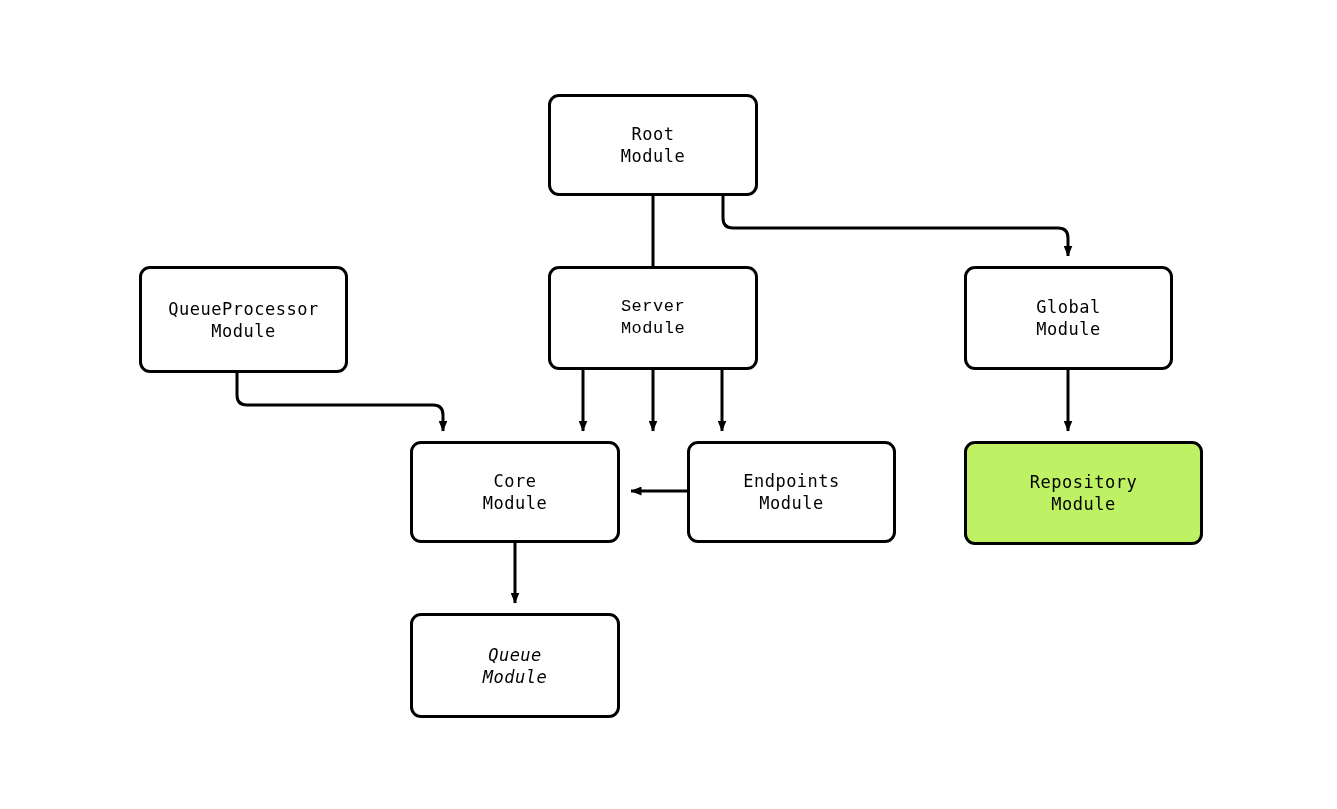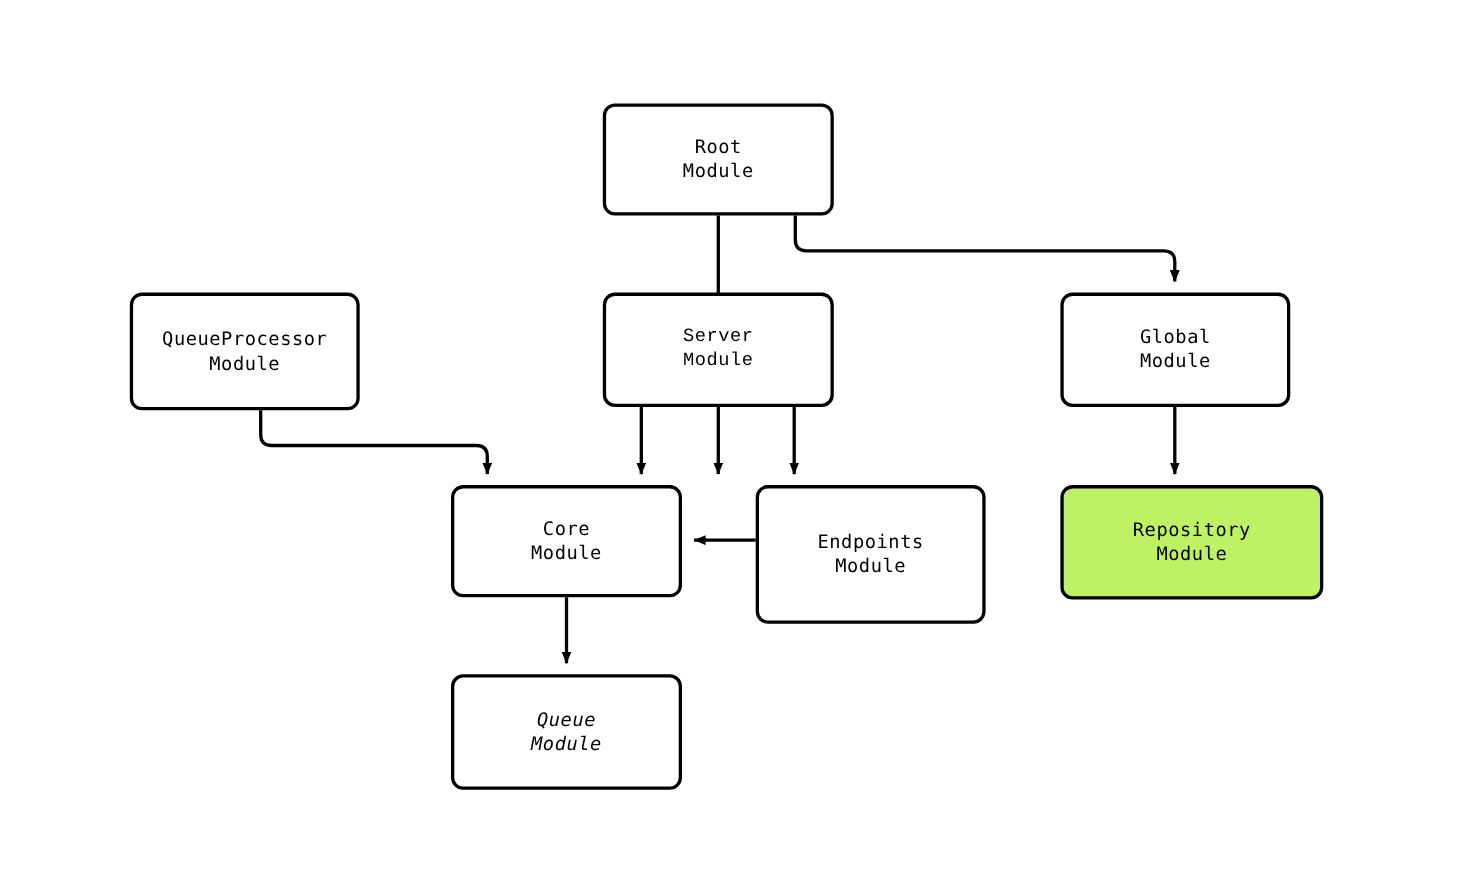--- a/index.html
+++ b/index.html
@@ -93,41 +93,41 @@
     <g>
       <path d="M 515,543 L 515,603" fill="none" stroke="#000000" stroke-width="3" marker-end="url(#arrowhead)"></path>
     </g>
   </svg>
 
   <div class="node" id="node-root" style="left: 548px; top: 94px; width: 210px; height: 102px; border-color: rgb(0, 0, 0); border-width: 3px; border-radius: 11px; background: rgb(255, 255, 255); color: rgb(0, 0, 0);">
     <span class="node-line">Root</span>
     <span class="node-line">Module</span>
   </div>
 
-  <div class="node" id="node-queueprocessor" style="left: 118px; top: 266px; width: 209px; height: 107px; border-color: rgb(0, 0, 0); border-width: 3px; border-radius: 11px; background: rgb(255, 255, 255); color: rgb(0, 0, 0);">
+  <div class="node" id="node-queueprocessor" style="left: 139px; top: 266px; width: 209px; height: 107px; border-color: rgb(0, 0, 0); border-width: 3px; border-radius: 11px; background: rgb(255, 255, 255); color: rgb(0, 0, 0);">
     <span class="node-line">QueueProcessor</span>
     <span class="node-line">Module</span>
   </div>
 
   <div class="node" id="node-server" style="left: 548px; top: 266px; width: 210px; height: 104px; border-color: rgb(0, 0, 0); border-width: 3px; border-radius: 11px; background: rgb(255, 255, 255); color: rgb(0, 0, 0); font-family: Liberation Mono, monospace;">
     <span class="node-line">Server</span>
     <span class="node-line">Module</span>
   </div>
 
   <div class="node" id="node-global" style="left: 964px; top: 266px; width: 209px; height: 104px; border-color: rgb(0, 0, 0); border-width: 3px; border-radius: 11px; background: rgb(255, 255, 255); color: rgb(0, 0, 0);">
     <span class="node-line">Global</span>
     <span class="node-line">Module</span>
   </div>
 
   <div class="node" id="node-core" style="left: 410px; top: 441px; width: 210px; height: 102px; border-color: rgb(0, 0, 0); border-width: 3px; border-radius: 11px; background: rgb(255, 255, 255); color: rgb(0, 0, 0);">
     <span class="node-line">Core</span>
     <span class="node-line">Module</span>
   </div>
 
-  <div class="node" id="node-endpoints" style="left: 687px; top: 441px; width: 209px; height: 126px; border-color: rgb(0, 0, 0); border-width: 3px; border-radius: 11px; background: rgb(255, 255, 255); color: rgb(0, 0, 0);">
+  <div class="node" id="node-endpoints" style="left: 687px; top: 441px; width: 209px; height: 102px; border-color: rgb(0, 0, 0); border-width: 3px; border-radius: 11px; background: rgb(255, 255, 255); color: rgb(0, 0, 0);">
     <span class="node-line">Endpoints</span>
     <span class="node-line">Module</span>
   </div>
 
   <div class="node" id="node-repository" style="left: 964px; top: 441px; width: 239px; height: 104px; border-color: rgb(0, 0, 0); border-width: 3px; border-radius: 11px; background: #bef264; color: rgb(0, 0, 0);">
     <span class="node-line">Repository</span>
     <span class="node-line">Module</span>
   </div>
 
   <div class="node" id="node-queue" style="left: 410px; top: 613px; width: 210px; height: 105px; border-color: rgb(0, 0, 0); border-width: 3px; border-radius: 11px; background: rgb(255, 255, 255); color: rgb(0, 0, 0); font-style: italic;">

